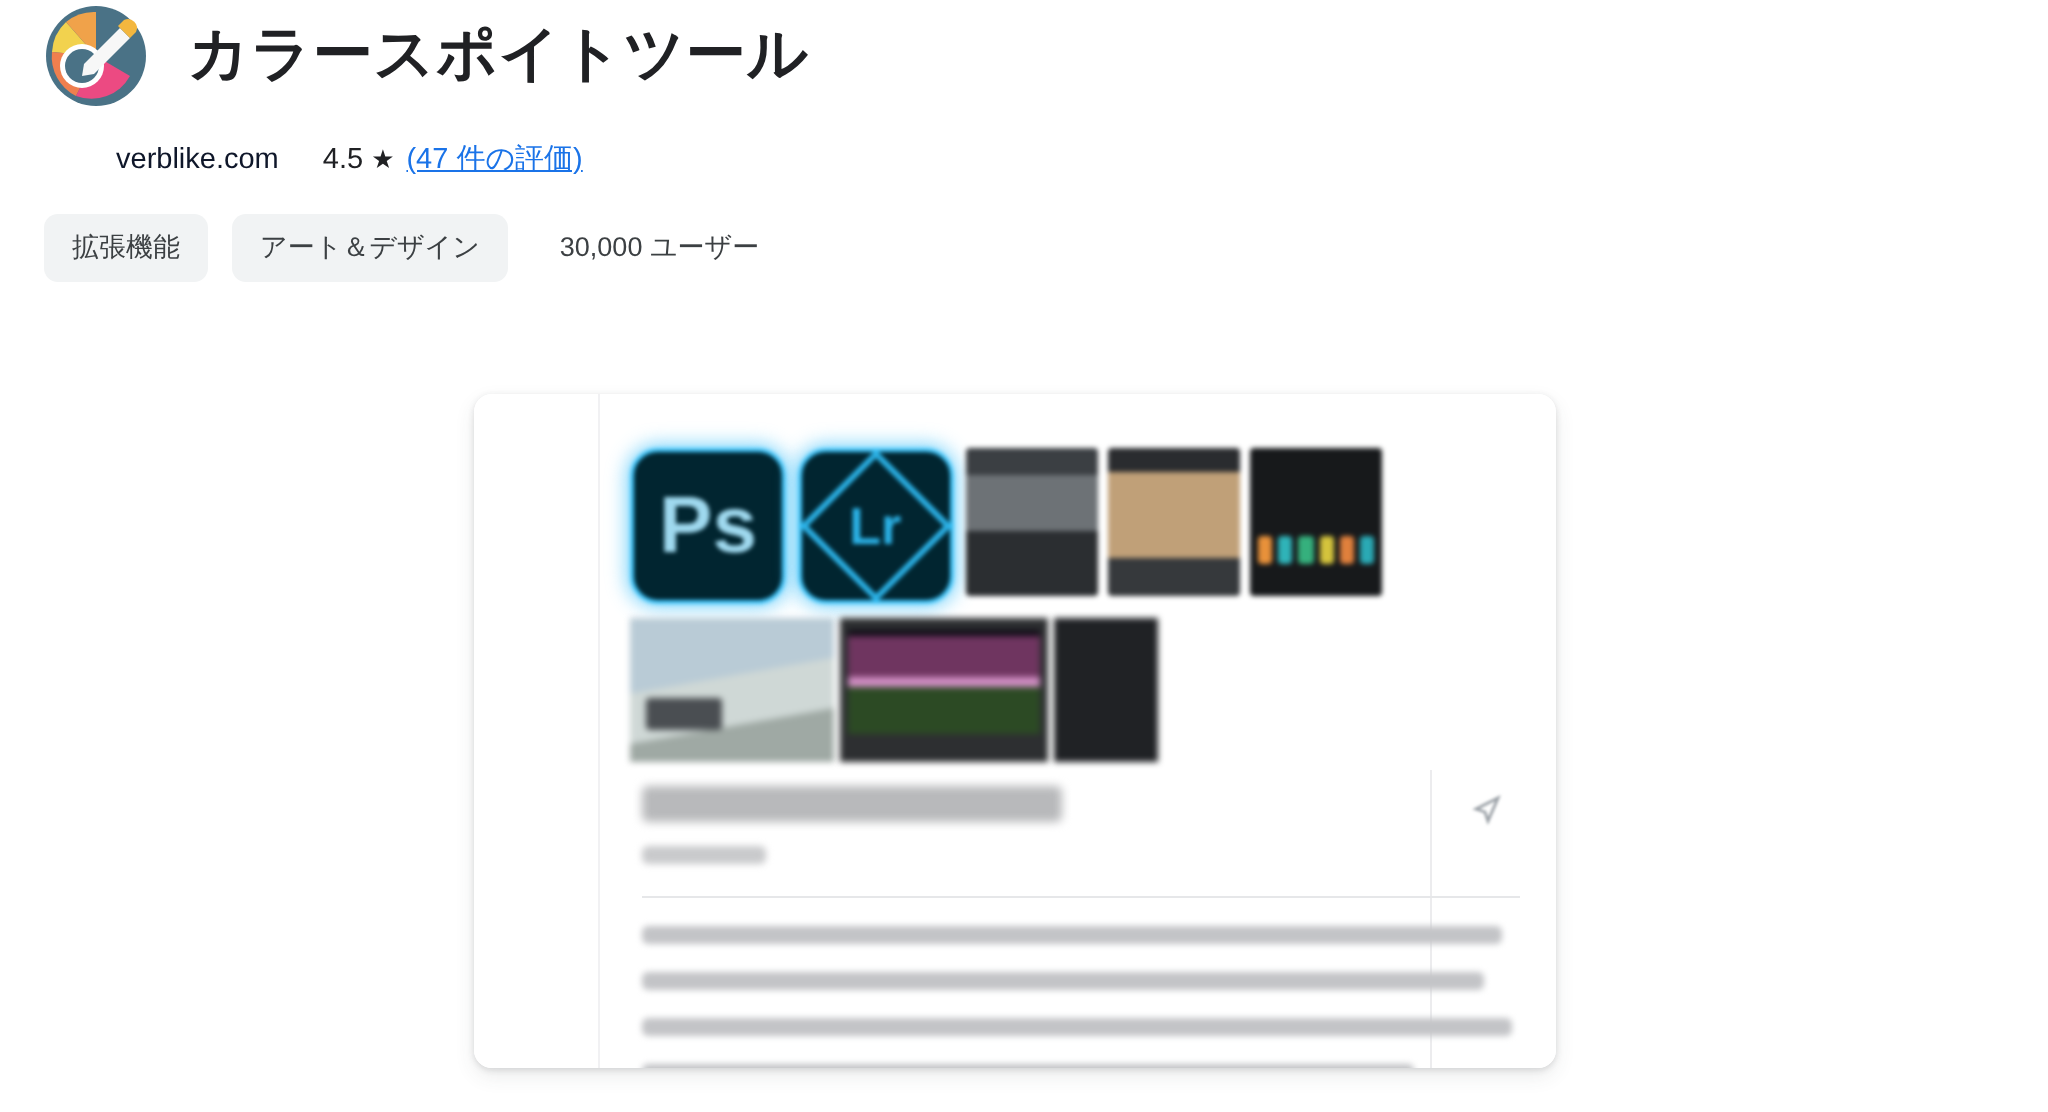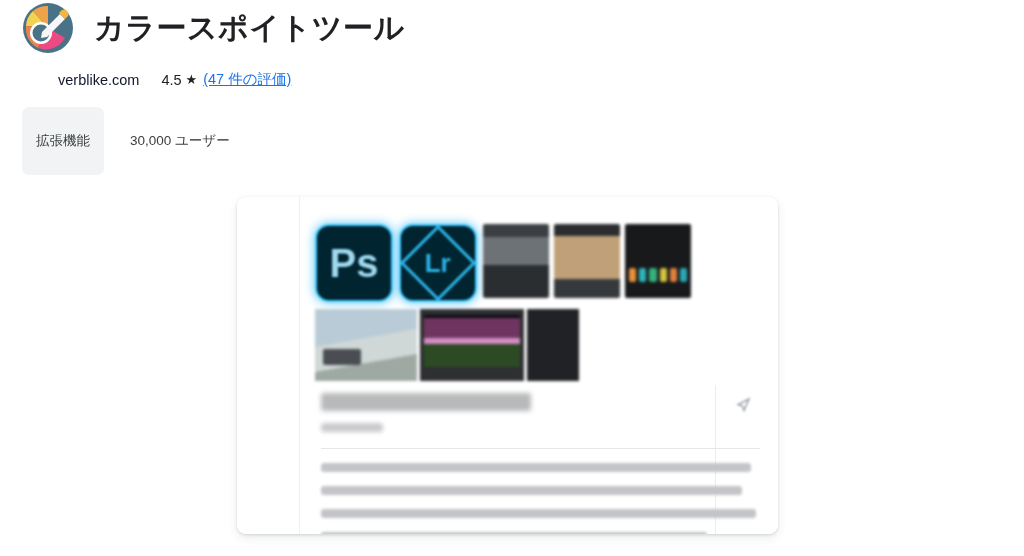--- a/index.html
+++ b/index.html
@@ -26,21 +26,21 @@
   }
   .domain-link { color:#0f172a; text-decoration:none;margin-left:36px; }
   .rating-wrap { margin-left: 22px; color:#202124; display:flex; align-items:center; }
   .rating-num { font-size:14.5px; color:#202124; }
   .star { margin-left:4px; font-size:13px; color:#202124; }
   .rating-count { margin-left:6px; color:#1a73e8; }
   .badge-row { display:flex; align-items:center; padding-left:22px; margin-top:18px; }
   .chip {
     background:#f1f3f4; color:#3c4043;
     border-radius: 7px; font-size:13.5px;
-    padding: 25px 14px; margin-right: 12px;
+    padding: 8px 14px; margin-right: 12px;
     white-space:nowrap;
   }
   .users { margin-left:14px; color:#3c4043; font-size:13.5px; }
 
   .add-btn {
     position:absolute; right:24px; top:28px;
     background:#e9eaec; color:#a6a8ab;
     border:none; border-radius:22px;
     padding: 0 26px; height:40px; line-height:40px;
     font-size:14.5px; font-family:inherit;
@@ -137,20 +137,21 @@
       <a class="domain-link" href="#">verblike.com</a>
       <span class="rating-wrap">
         <span class="rating-num">4.5</span>
         <span class="star">★</span>
         <a class="rating-count" href="#">(47 件の評価)</a>
       </span>
     </div>
 
     <div class="badge-row">
       <span class="chip">拡張機能</span>
+      <span class="chip">アート＆デザイン</span>
       <span class="users">30,000 ユーザー</span>
     </div>
 
   </div>
 
   <div class="shot-card">
     <div class="shot-inner">
 
       <div class="left-rule"></div>
       <div class="right-rule"></div>

